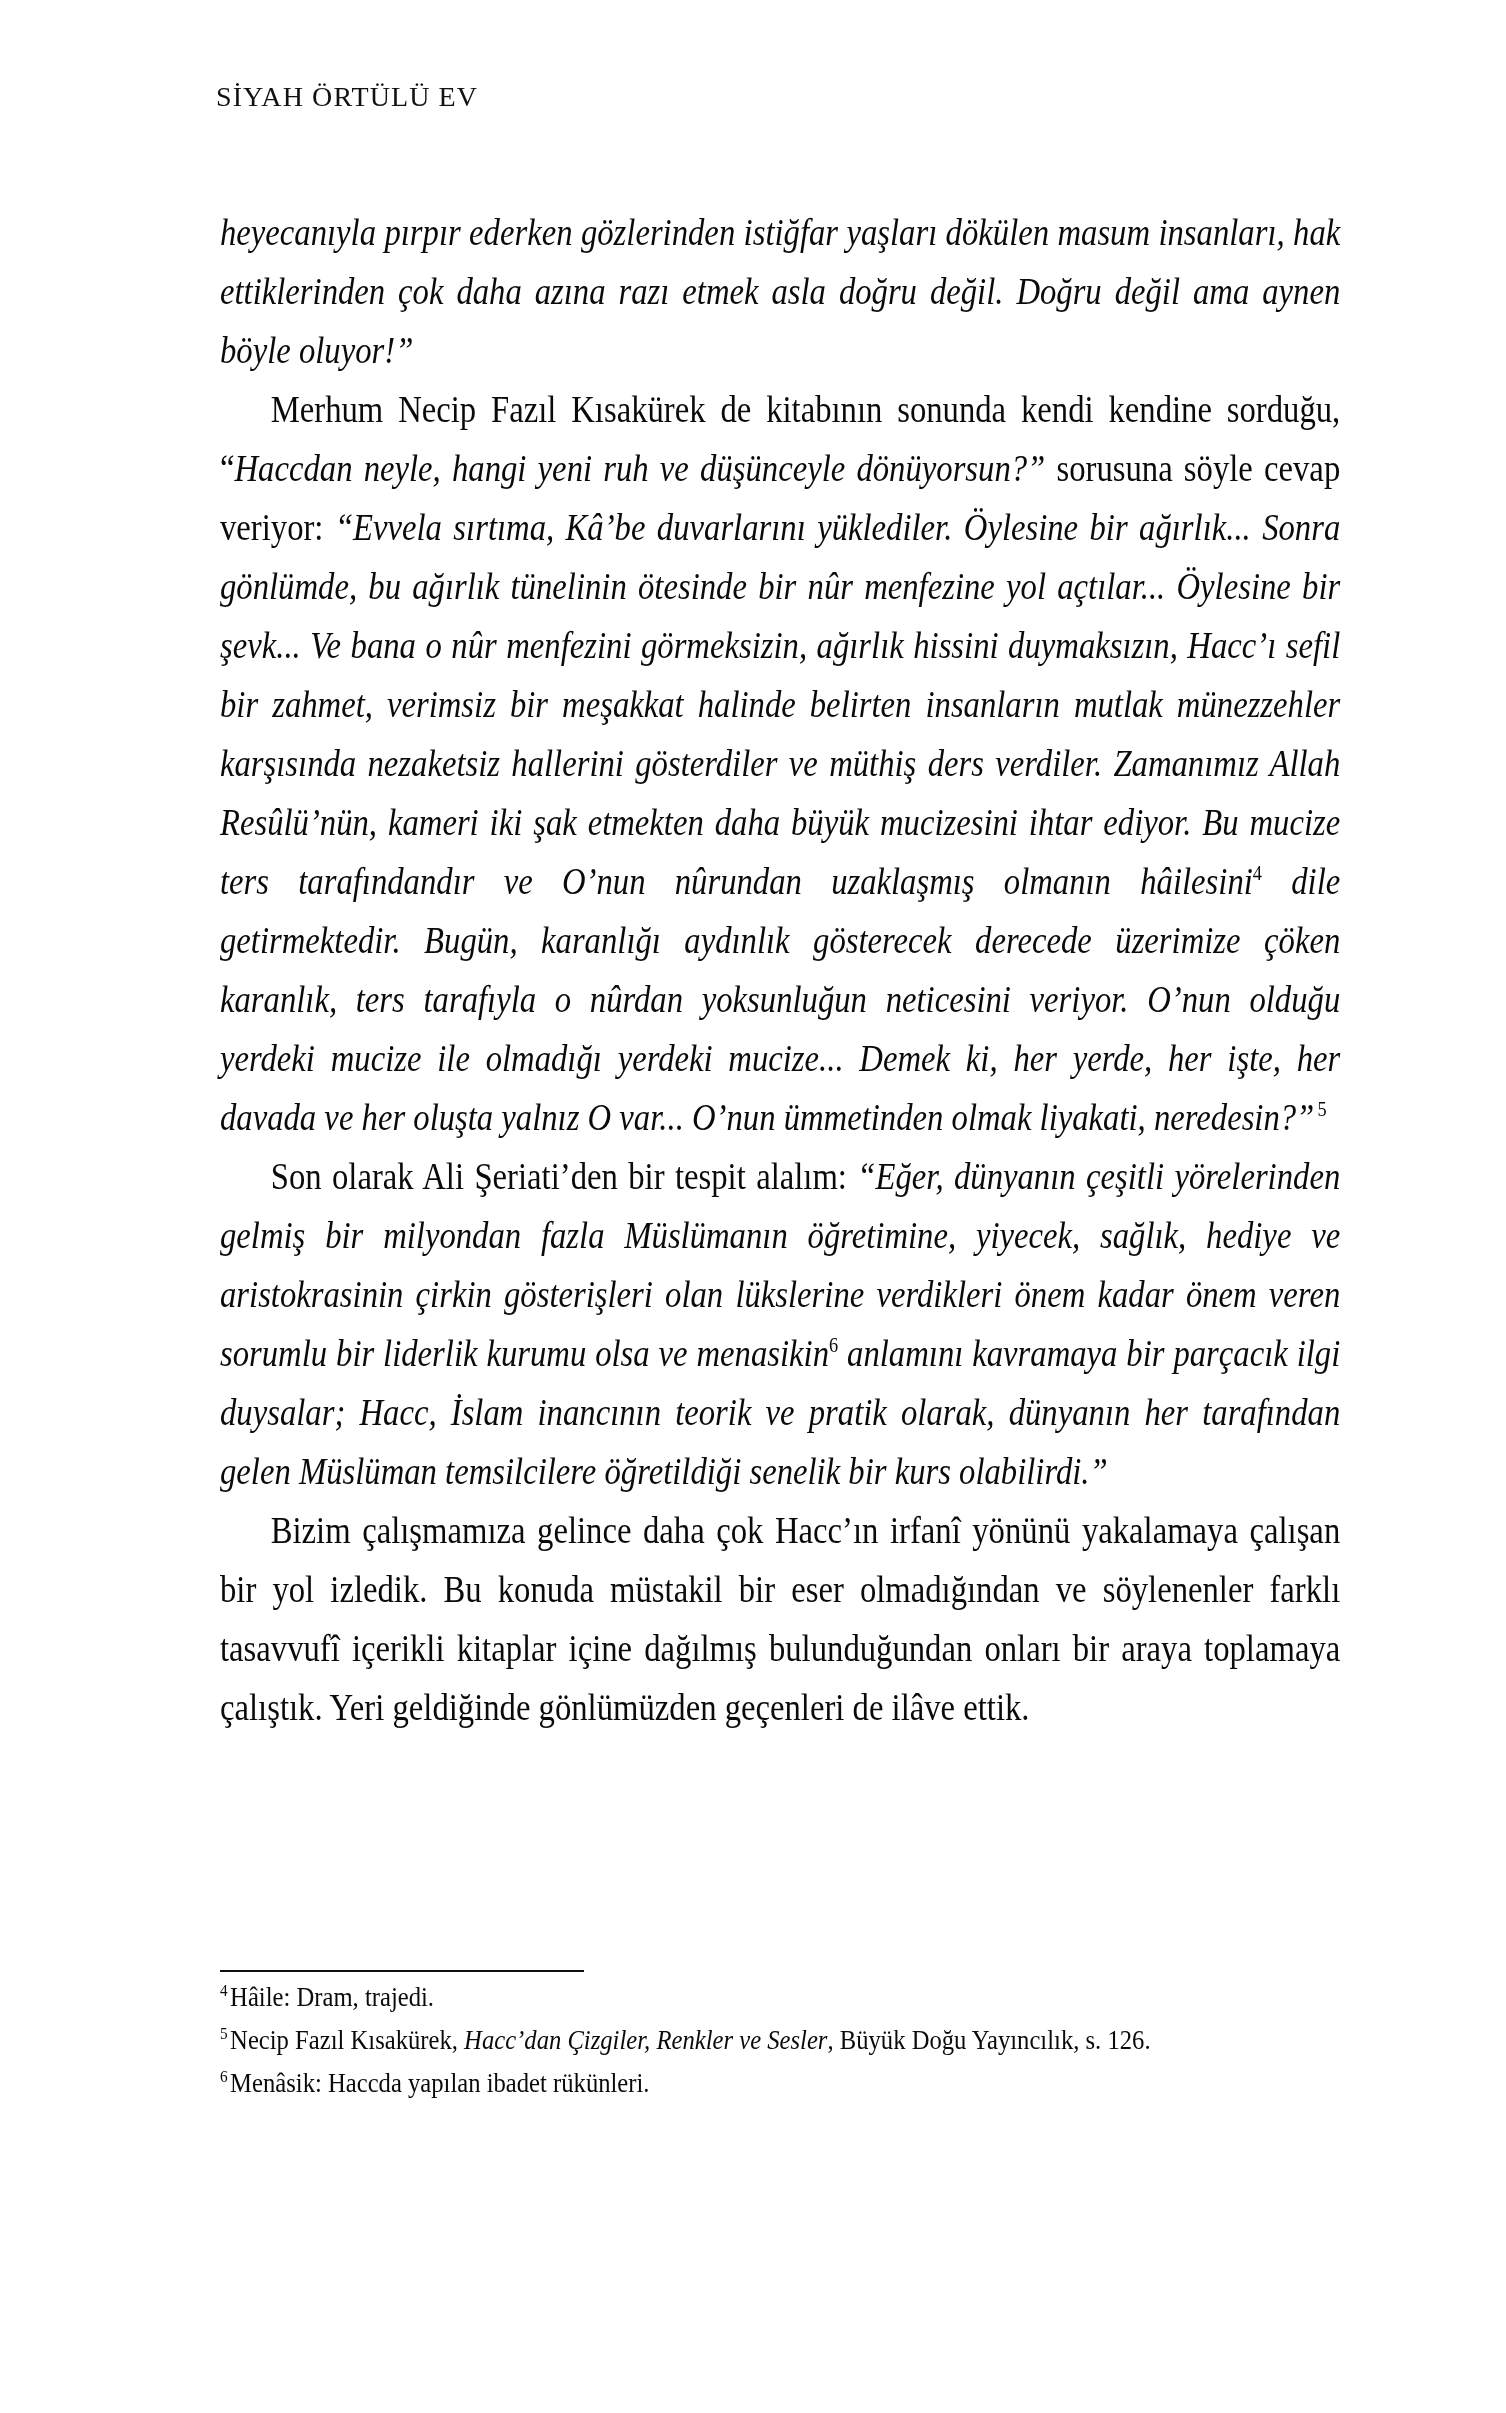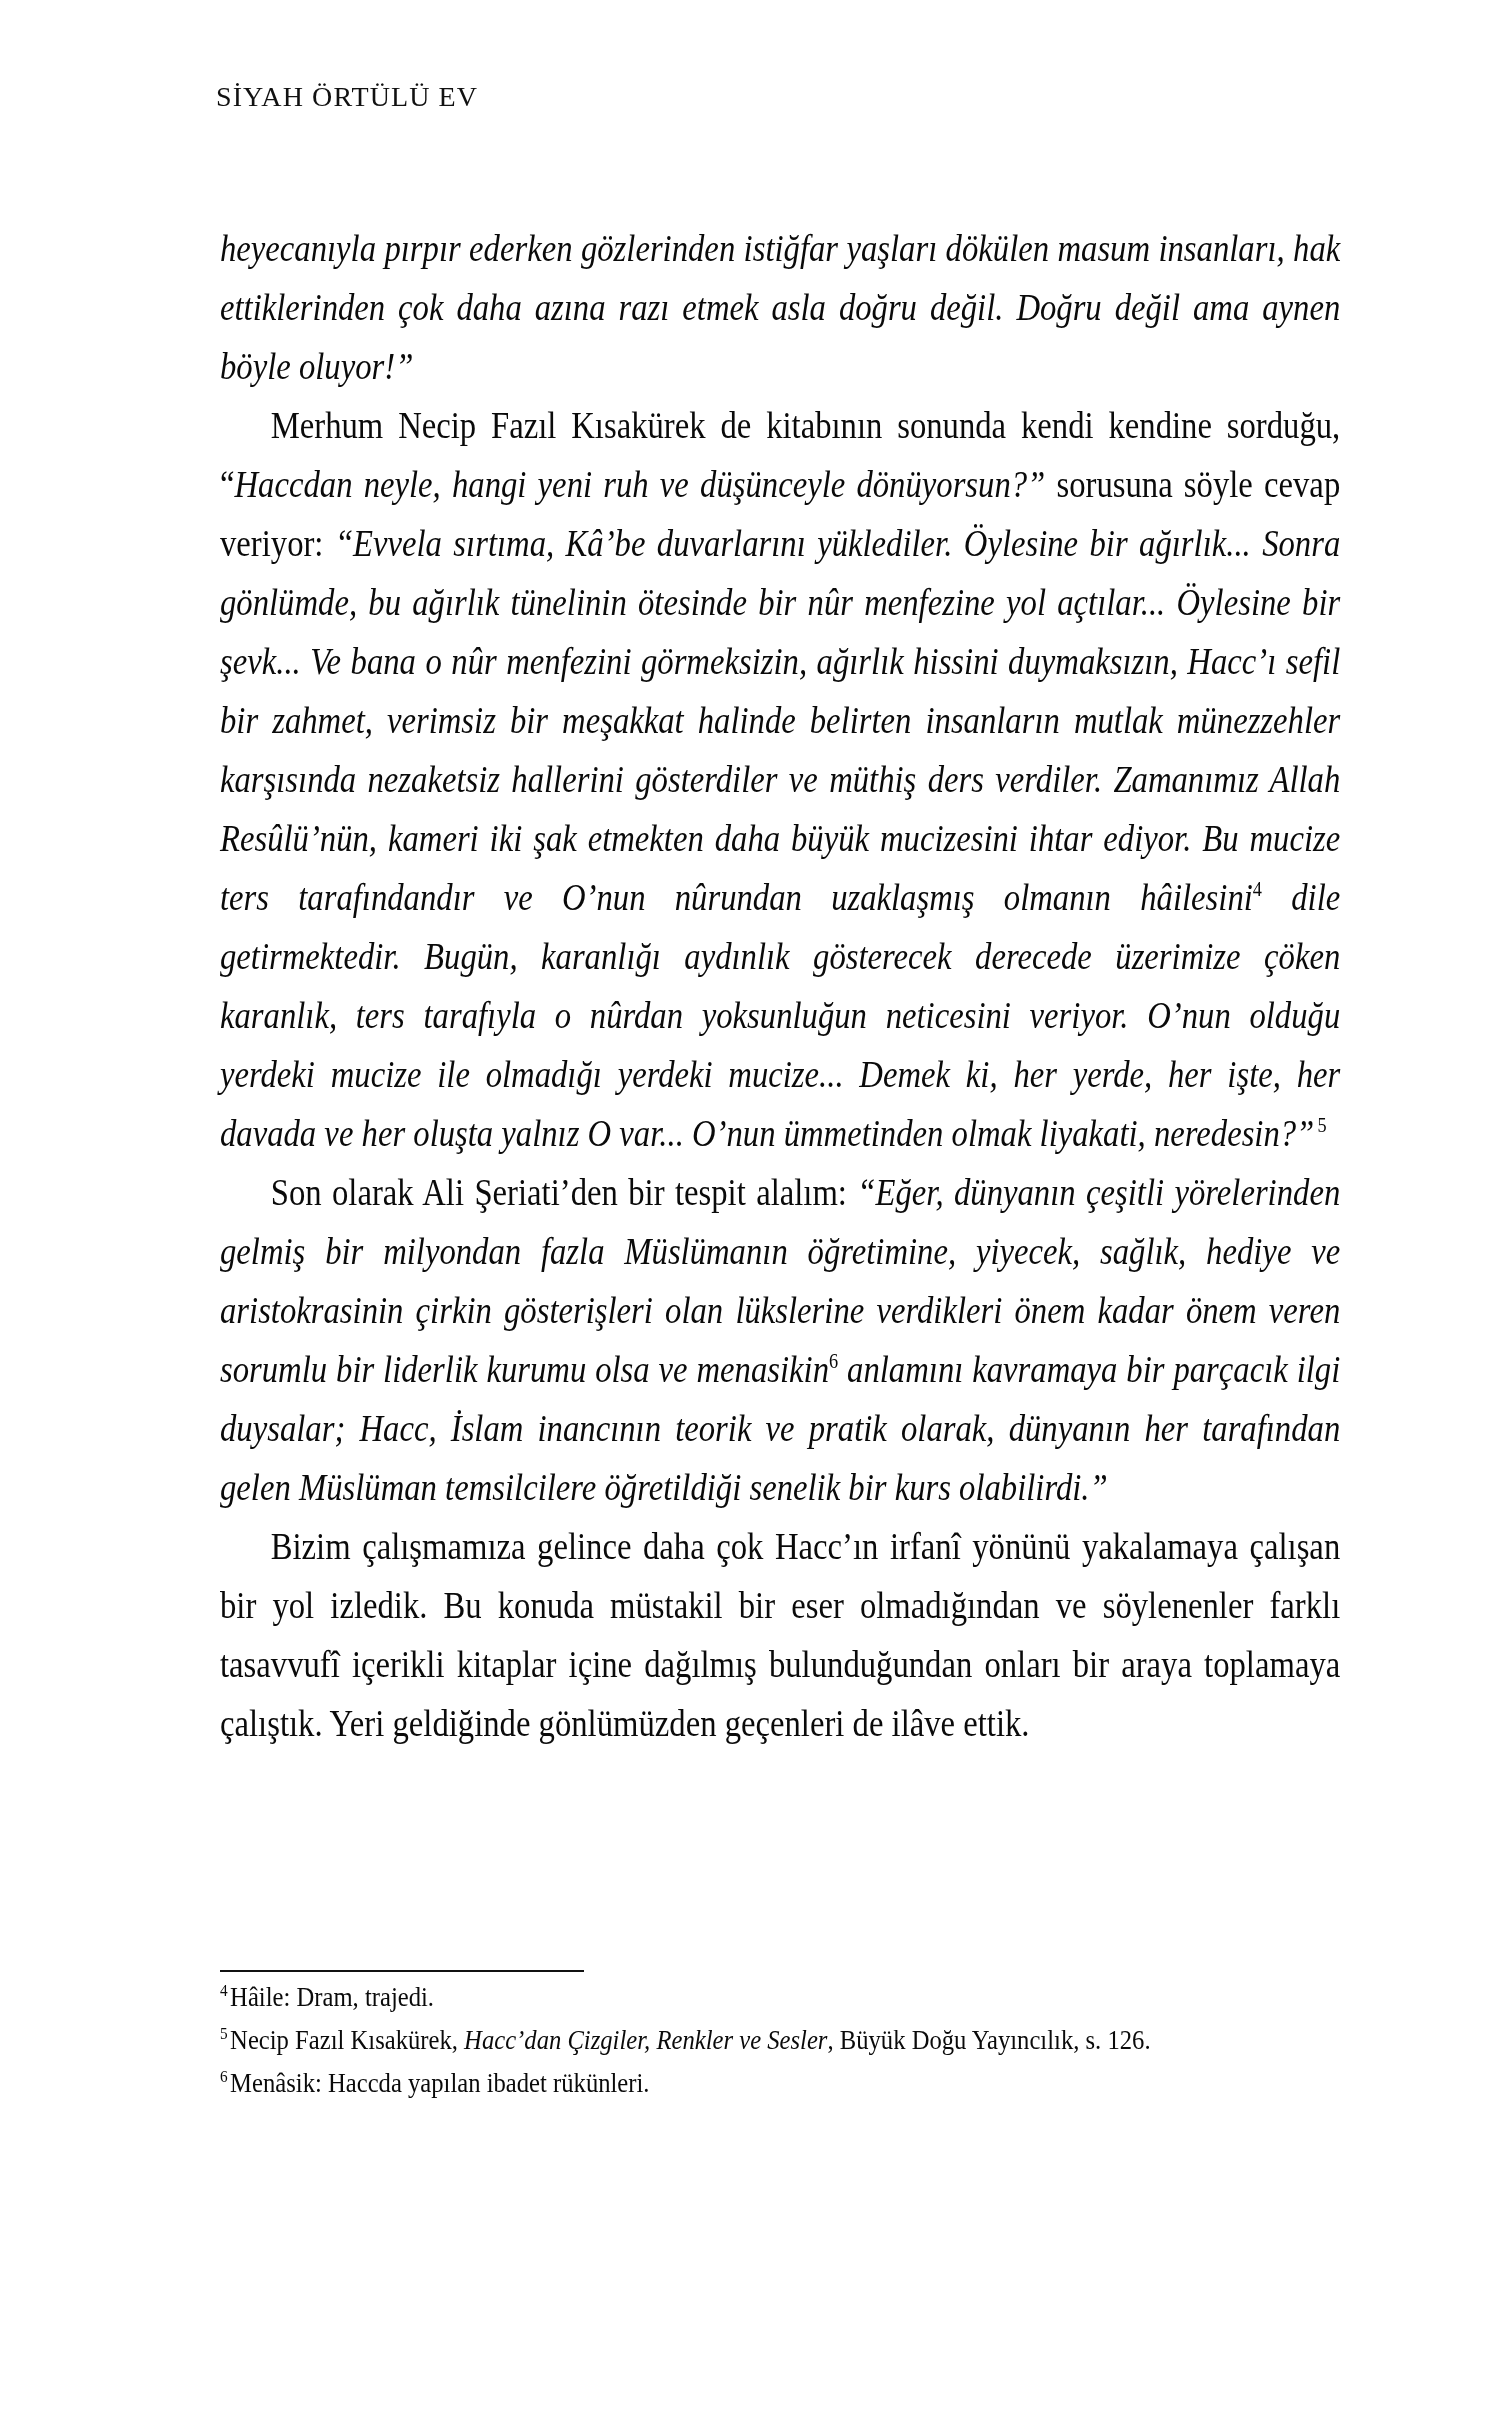--- a/index.html
+++ b/index.html
@@ -29,21 +29,20 @@
     color: #111;
     white-space: nowrap;
   }
 
   
   .textblock {
     position: absolute;
     left: 220px;
     top: 203px;
     width: 1121px;
-    margin-top: 16px;
   }
 
   p.para {
     margin: 0;
     text-align: justify;
     text-justify: inter-word;
     font-size: 38px;
     line-height: 59px;
     transform: scaleX(0.86);
     transform-origin: left top;

